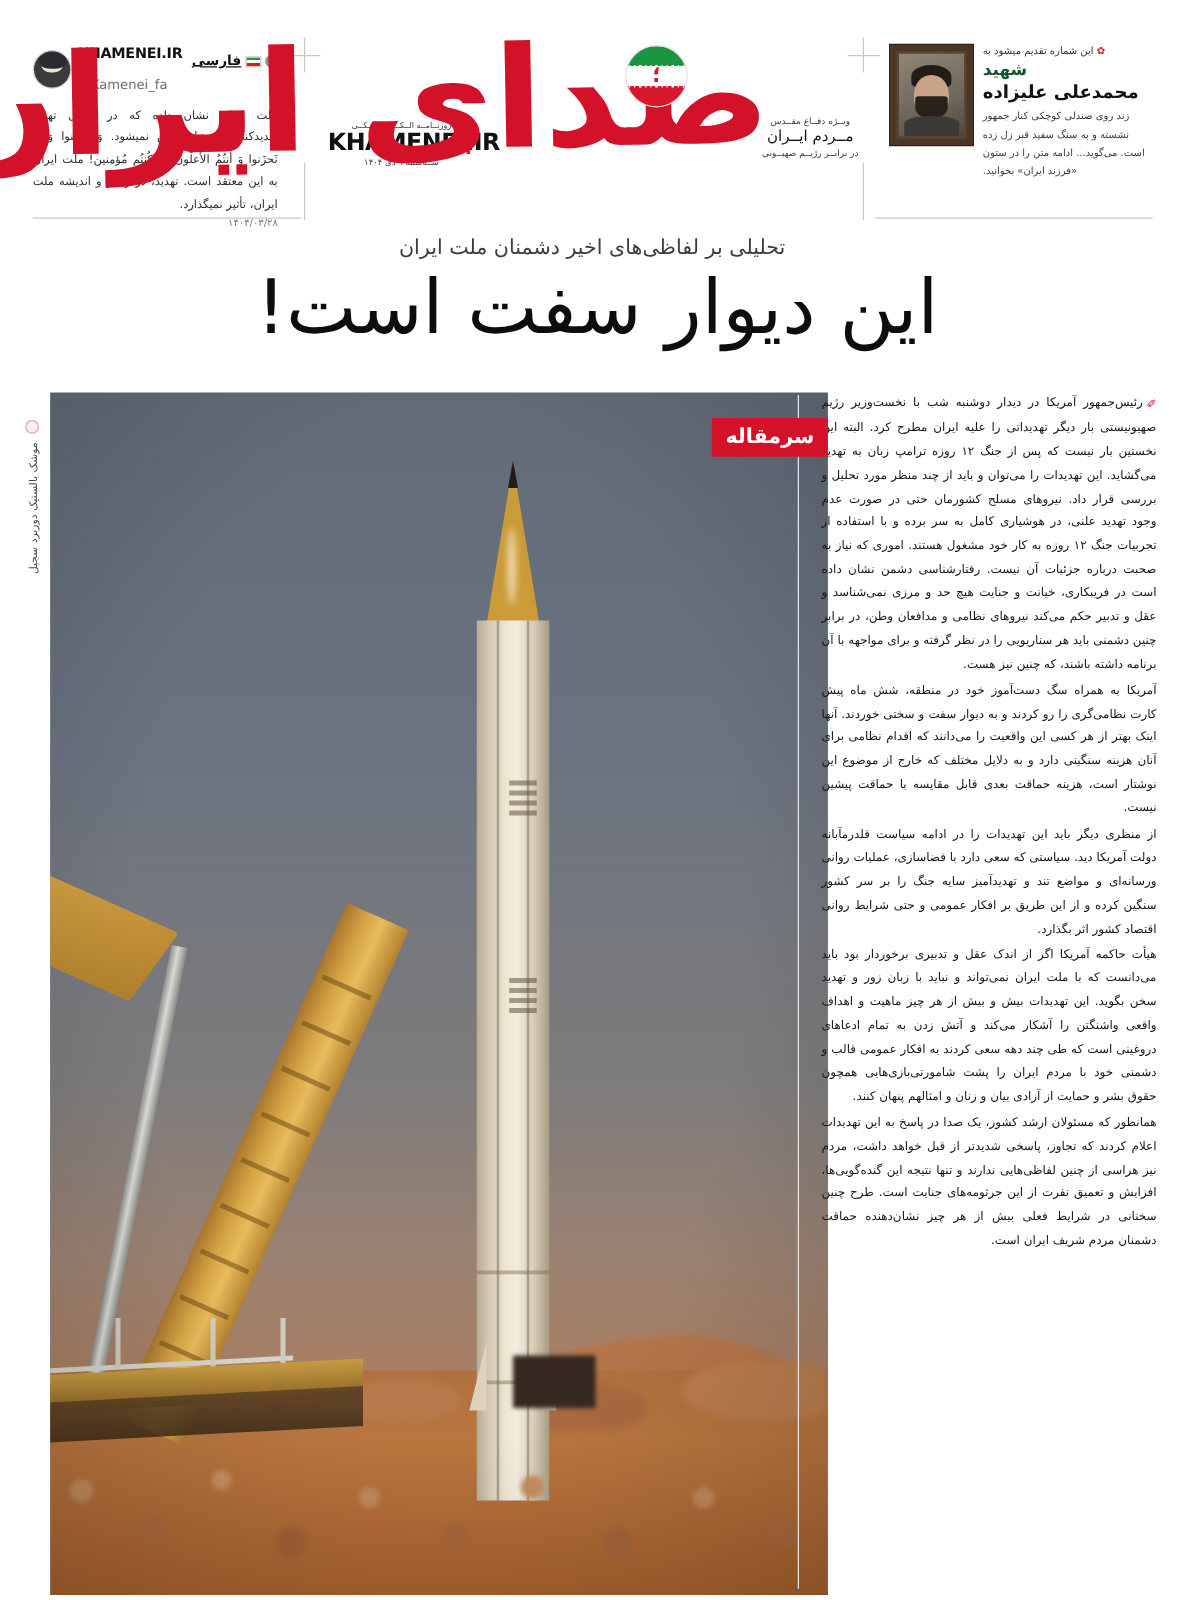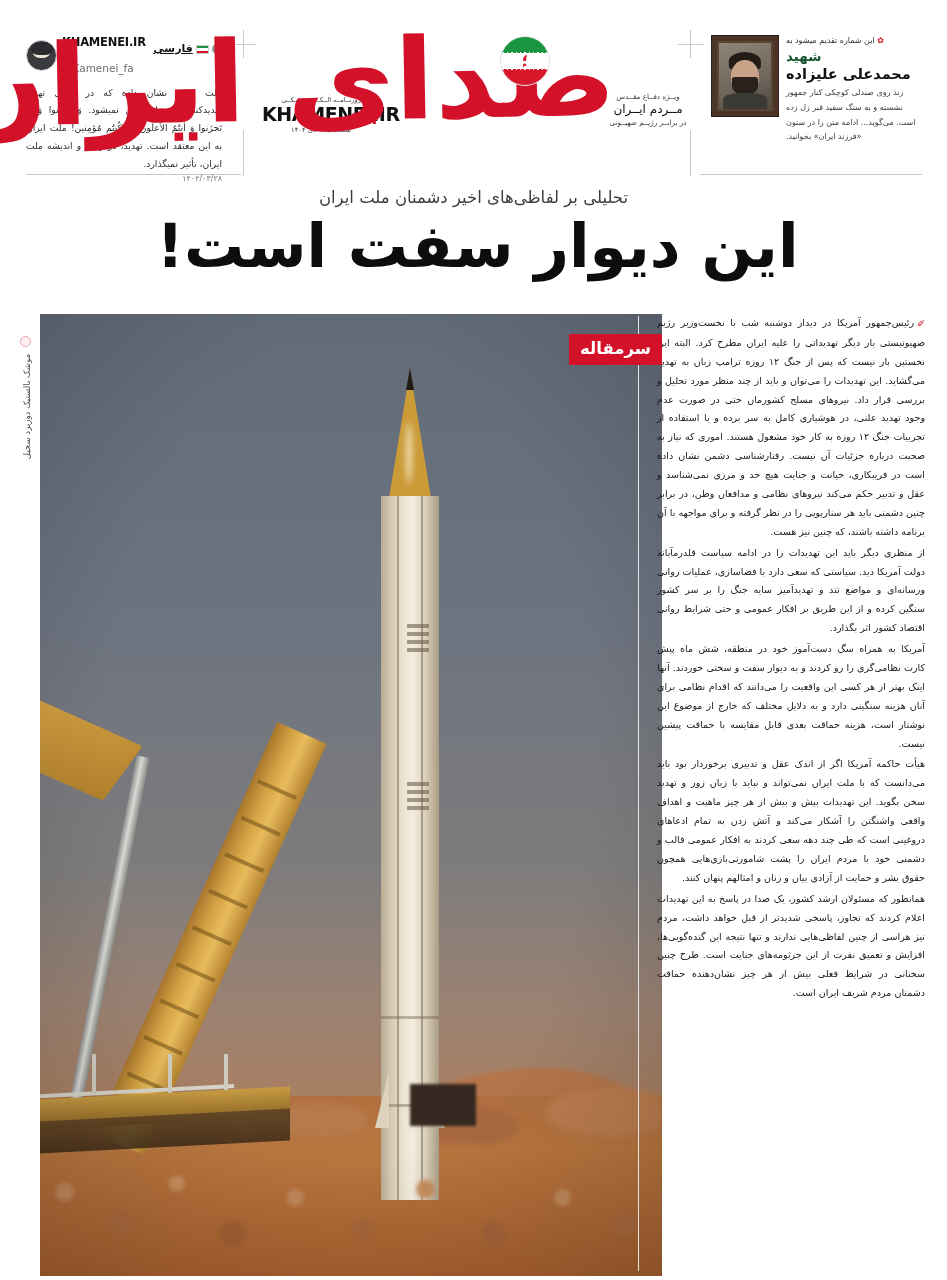--- a/index.html
+++ b/index.html
@@ -379,21 +379,21 @@
     direction: rtl;
   }
   .kicker {
     font-size: 16.5px;
     color: #3d3d3d;
     letter-spacing: 0.3px;
     margin-bottom: 6px;
   }
   .headline {
     font-size: 60px;
-    font-weight: bold;
+    font-weight: normal;
     color: #0d0d0d;
     letter-spacing: -1px;
     line-height: 1.12;
     padding-left: 8px;
   }
 
   
   .content {
     position: absolute;
     left: 0; top: 310px;
@@ -901,19 +901,19 @@
       <div class="rubble"></div>
       <div class="photo-vignette"></div>
 
       <div class="badge-editorial">سرمقاله</div>
     </div>
 
     <div class="col-divider"></div>
 
     <div class="article">
       <p class="lead"><span class="pen-icon">✐</span><span>رئیس‌جمهور آمریکا در دیدار دوشنبه شب با نخست‌وزیر رژیم صهیونیستی بار دیگر تهدیداتی را علیه ایران مطرح کرد. البته این نخستین بار نیست که پس از جنگ ۱۲ روزه ترامپ زبان به تهدید می‌گشاید. این تهدیدات را می‌توان و باید از چند منظر مورد تحلیل و بررسی قرار داد. نیروهای مسلح کشورمان حتی در صورت عدم وجود تهدید علنی، در هوشیاری کامل به سر برده و با استفاده از تجربیات جنگ ۱۲ روزه به کار خود مشغول هستند. اموری که نیاز به صحبت درباره جزئیات آن نیست. رفتارشناسی دشمن نشان داده است در فریبکاری، خیانت و جنایت هیچ حد و مرزی نمی‌شناسد و عقل و تدبیر حکم می‌کند نیروهای نظامی و مدافعان وطن، در برابر چنین دشمنی باید هر سناریویی را در نظر گرفته و برای مواجهه با آن برنامه داشته باشند، که چنین نیز هست.</span></p>
+      <p>آمریکا به همراه سگ دست‌آموز خود در منطقه، شش ماه پیش کارت نظامی‌گری را رو کردند و به دیوار سفت و سختی خوردند. آنها اینک بهتر از هر کسی این واقعیت را می‌دانند که اقدام نظامی برای آنان هزینه سنگینی دارد و به دلایل مختلف که خارج از موضوع این نوشتار است، هزینه حماقت بعدی قابل مقایسه با حماقت پیشین نیست.</p>
       <p>از منظری دیگر باید این تهدیدات را در ادامه سیاست قلدرمآبانه دولت آمریکا دید. سیاستی که سعی دارد با فضاسازی، عملیات روانی ورسانه‌ای و مواضع تند و تهدیدآمیز سایه جنگ را بر سر کشور سنگین کرده و از این طریق بر افکار عمومی و حتی شرایط روانی اقتصاد کشور اثر بگذارد.</p>
-      <p>آمریکا به همراه سگ دست‌آموز خود در منطقه، شش ماه پیش کارت نظامی‌گری را رو کردند و به دیوار سفت و سختی خوردند. آنها اینک بهتر از هر کسی این واقعیت را می‌دانند که اقدام نظامی برای آنان هزینه سنگینی دارد و به دلایل مختلف که خارج از موضوع این نوشتار است، هزینه حماقت بعدی قابل مقایسه با حماقت پیشین نیست.</p>
       <p>هیأت حاکمه آمریکا اگر از اندک عقل و تدبیری برخوردار بود باید می‌دانست که با ملت ایران نمی‌تواند و نباید با زبان زور و تهدید سخن بگوید. این تهدیدات بیش و بیش از هر چیز ماهیت و اهداف واقعی واشنگتن را آشکار می‌کند و آتش زدن به تمام ادعاهای دروغینی است که طی چند دهه سعی کردند به افکار عمومی قالب و دشمنی خود با مردم ایران را پشت شامورتی‌بازی‌هایی همچون حقوق بشر و حمایت از آزادی بیان و زنان و امثالهم پنهان کنند.</p>
       <p>همانطور که مسئولان ارشد کشور، یک صدا در پاسخ به این تهدیدات اعلام کردند که تجاوز، پاسخی شدیدتر از قبل خواهد داشت، مردم نیز هراسی از چنین لفاظی‌هایی ندارند و تنها نتیجه این گنده‌گویی‌ها، افزایش و تعمیق نفرت از این جرثومه‌های جنایت است. طرح چنین سخنانی در شرایط فعلی بیش از هر چیز نشان‌دهنده حماقت دشمنان مردم شریف ایران است.</p>
     </div>
   </div>
 </div>
 
 </body></html>

